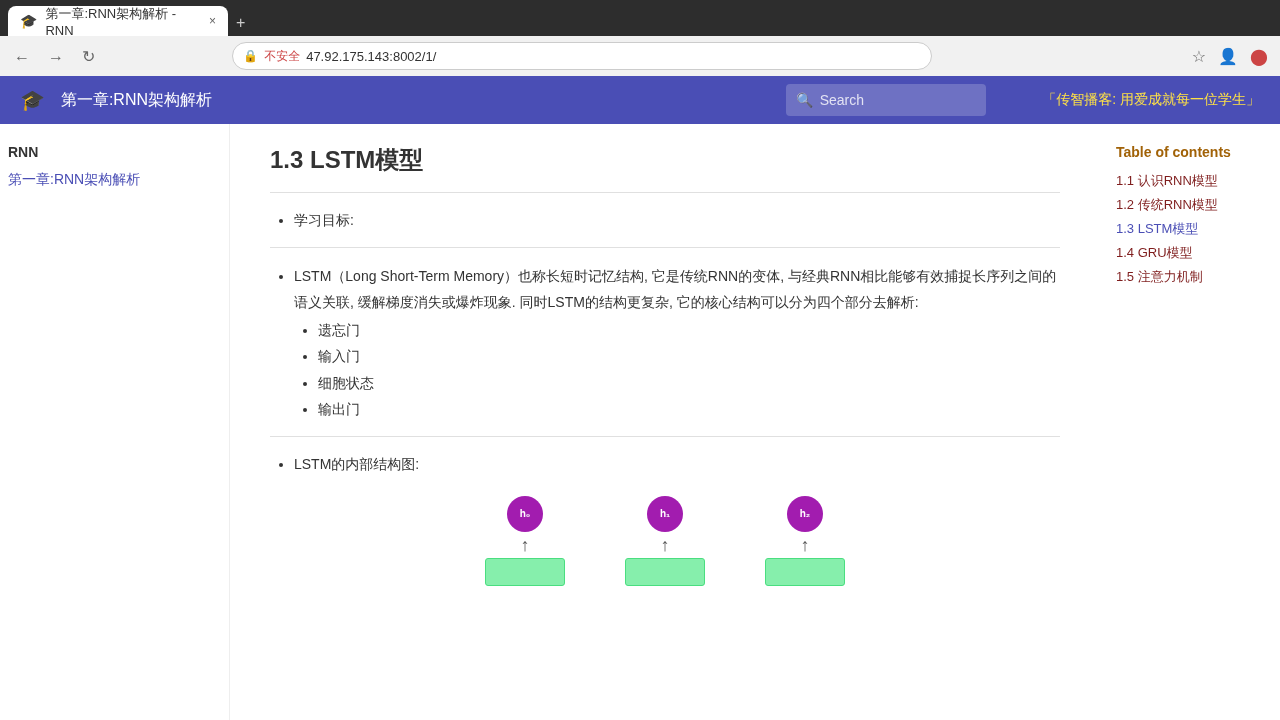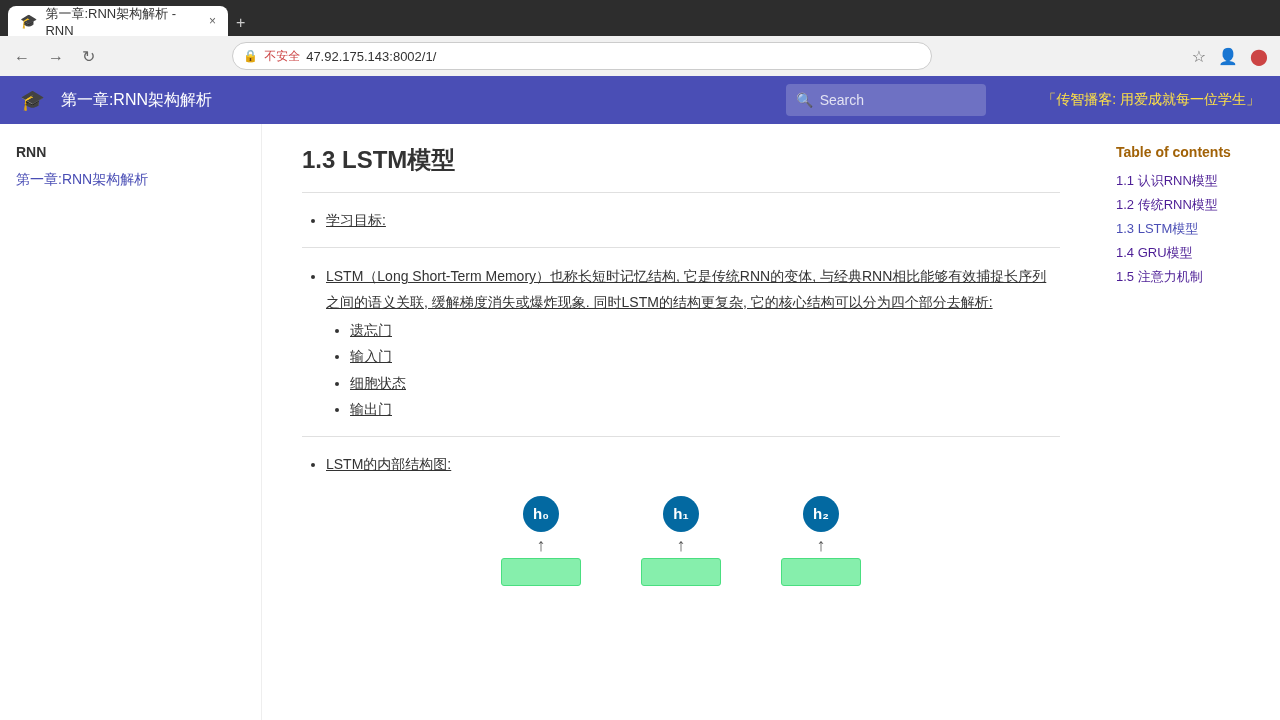--- a/index.html
+++ b/index.html
@@ -24,47 +24,47 @@
     .app-title { color: #fff; font-size: 16px; font-weight: 500; }
     .search-box { margin-left: auto; background: rgba(255,255,255,0.2); border: none; border-radius: 4px; height: 32px; display: flex; align-items: center; padding: 0 10px; gap: 6px; cursor: text; min-width: 200px; }
     .search-icon { color: rgba(255,255,255,0.8); font-size: 14px; }
     .search-placeholder { color: rgba(255,255,255,0.8); font-size: 14px; }
     .header-right { color: #fde047; font-size: 14px; margin-left: 40px; white-space: nowrap; }
 
     
     .page-layout { display: flex; height: calc(720px - 36px - 40px - 48px); }
 
     
-    .sidebar { width: 262px; padding: 20px 16px; border-right: 1px solid #eee; flex-shrink: 0; }
+    .sidebar { width: 230px; padding: 20px 8px; border-right: 1px solid #eee; flex-shrink: 0; }
     .sidebar-section-title { font-weight: 600; font-size: 14px; color: #333; margin-bottom: 8px; }
     .sidebar-link { display: block; padding: 3px 0; font-size: 14px; color: #555; text-decoration: none; }
     .sidebar-link.active { color: #4a4eb5; }
 
     
     .main-content { flex: 1; padding: 20px 40px; overflow-y: auto; }
     .page-heading { font-size: 24px; font-weight: 600; color: #333; margin-bottom: 16px; }
     .divider { border: none; border-top: 1px solid #e0e0e0; margin: 16px 0; }
 
     .content-list { list-style: disc; padding-left: 24px; margin-bottom: 8px; }
-    .content-list li { margin-bottom: 6px; font-size: 14px; line-height: 1.6; text-decoration: underline; }
+    .content-list li { margin-bottom: 6px; font-size: 14px; line-height: 1.6; }
     .content-list .nested { list-style: disc; padding-left: 24px; margin-top: 4px; }
     .content-list .nested li { margin-bottom: 4px; }
 
     .paragraph { font-size: 14px; line-height: 1.8; margin-bottom: 8px; color: #333; }
 
     
     .toc-sidebar { width: 180px; padding: 20px 16px; flex-shrink: 0; }
     .toc-title { font-size: 14px; font-weight: 600; color: #a16207; margin-bottom: 12px; }
-    .toc-link { display: block; font-size: 13px; color: #4c1d95; margin-bottom: 6px; text-decoration: none; }
+    .toc-link { display: block; font-size: 13px; color: #7f1d1d; margin-bottom: 6px; text-decoration: none; }
     .toc-link.active { color: #4a4eb5; font-weight: 500; }
 
     
     .diagram-area { display: flex; justify-content: center; align-items: flex-end; gap: 60px; margin-top: 20px; padding-bottom: 10px; }
     .lstm-node-group { display: flex; flex-direction: column; align-items: center; gap: 4px; }
-    .lstm-circle { width: 36px; height: 36px; border-radius: 50%; background: #0369a1; display: flex; align-items: center; justify-content: center; color: #fff; font-size: 15px; font-weight: 600; }
+    .lstm-circle { width: 36px; height: 36px; border-radius: 50%; background: #a21caf; display: flex; align-items: center; justify-content: center; color: #fff; font-size: 10px; font-weight: 600; }
     .lstm-arrow { font-size: 18px; color: #555; line-height: 1; }
     .lstm-box { width: 80px; height: 28px; background: #86efac; border: 1px solid #4ade80; border-radius: 3px; }
   </style>
 </head>
 <body>
 
 <div class="tab-bar">
   <div class="tab">
     <span class="tab-icon">🎓</span>
     <span>第一章:RNN架构解析 - RNN</span>

